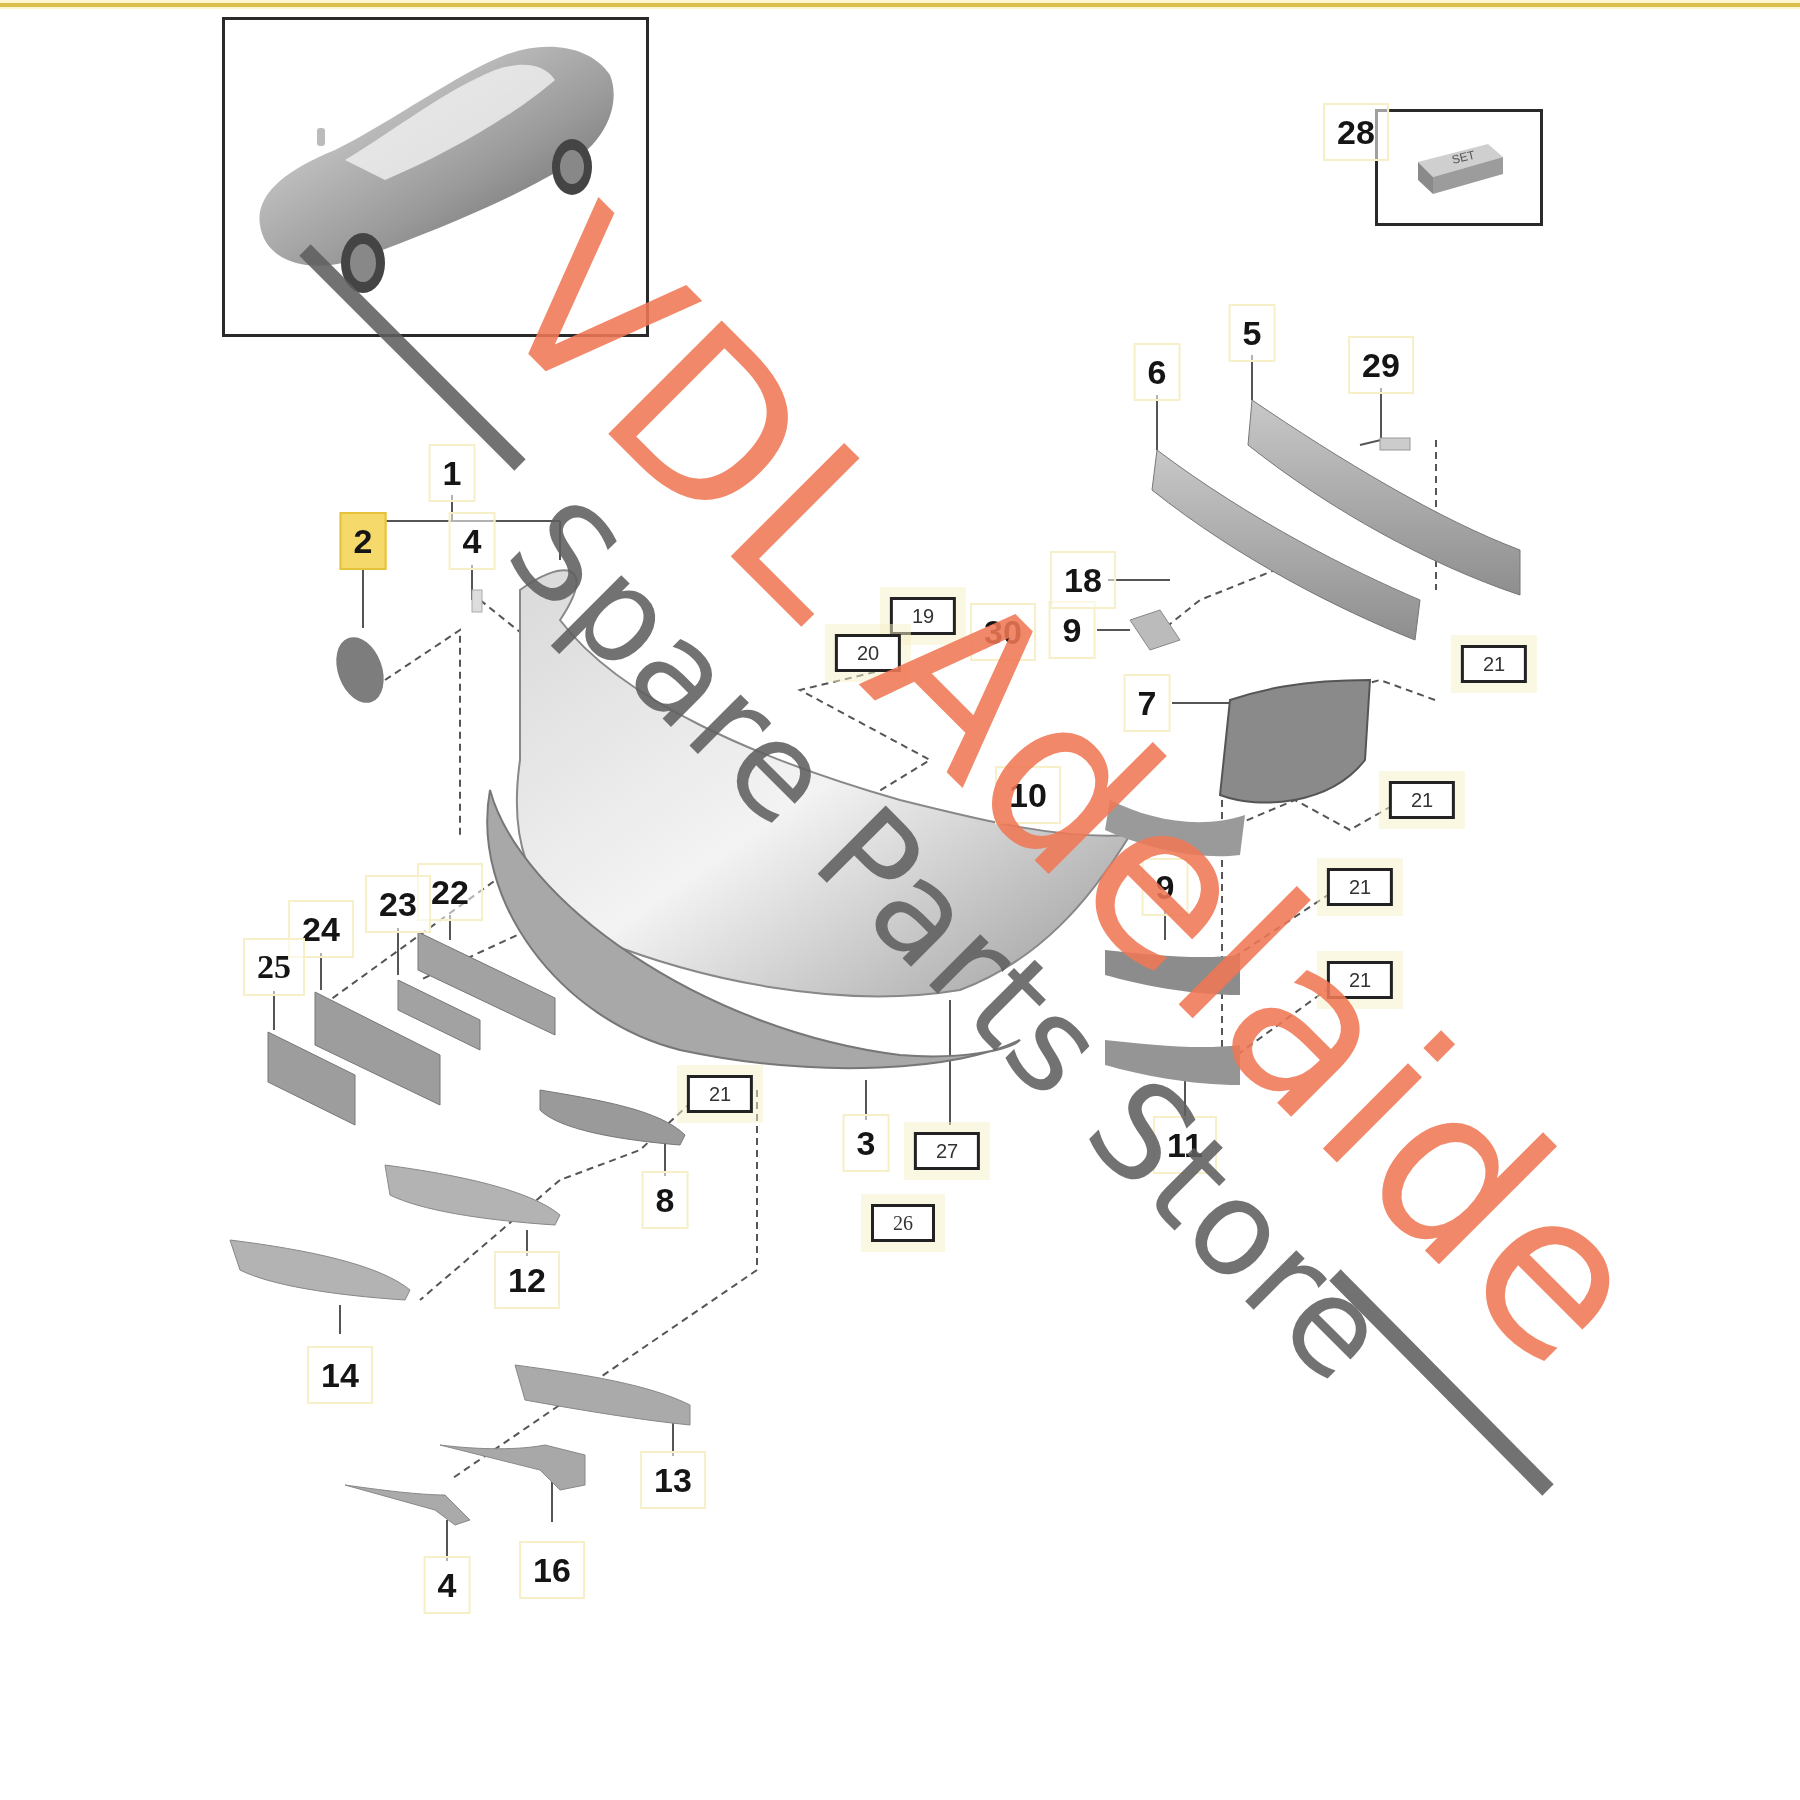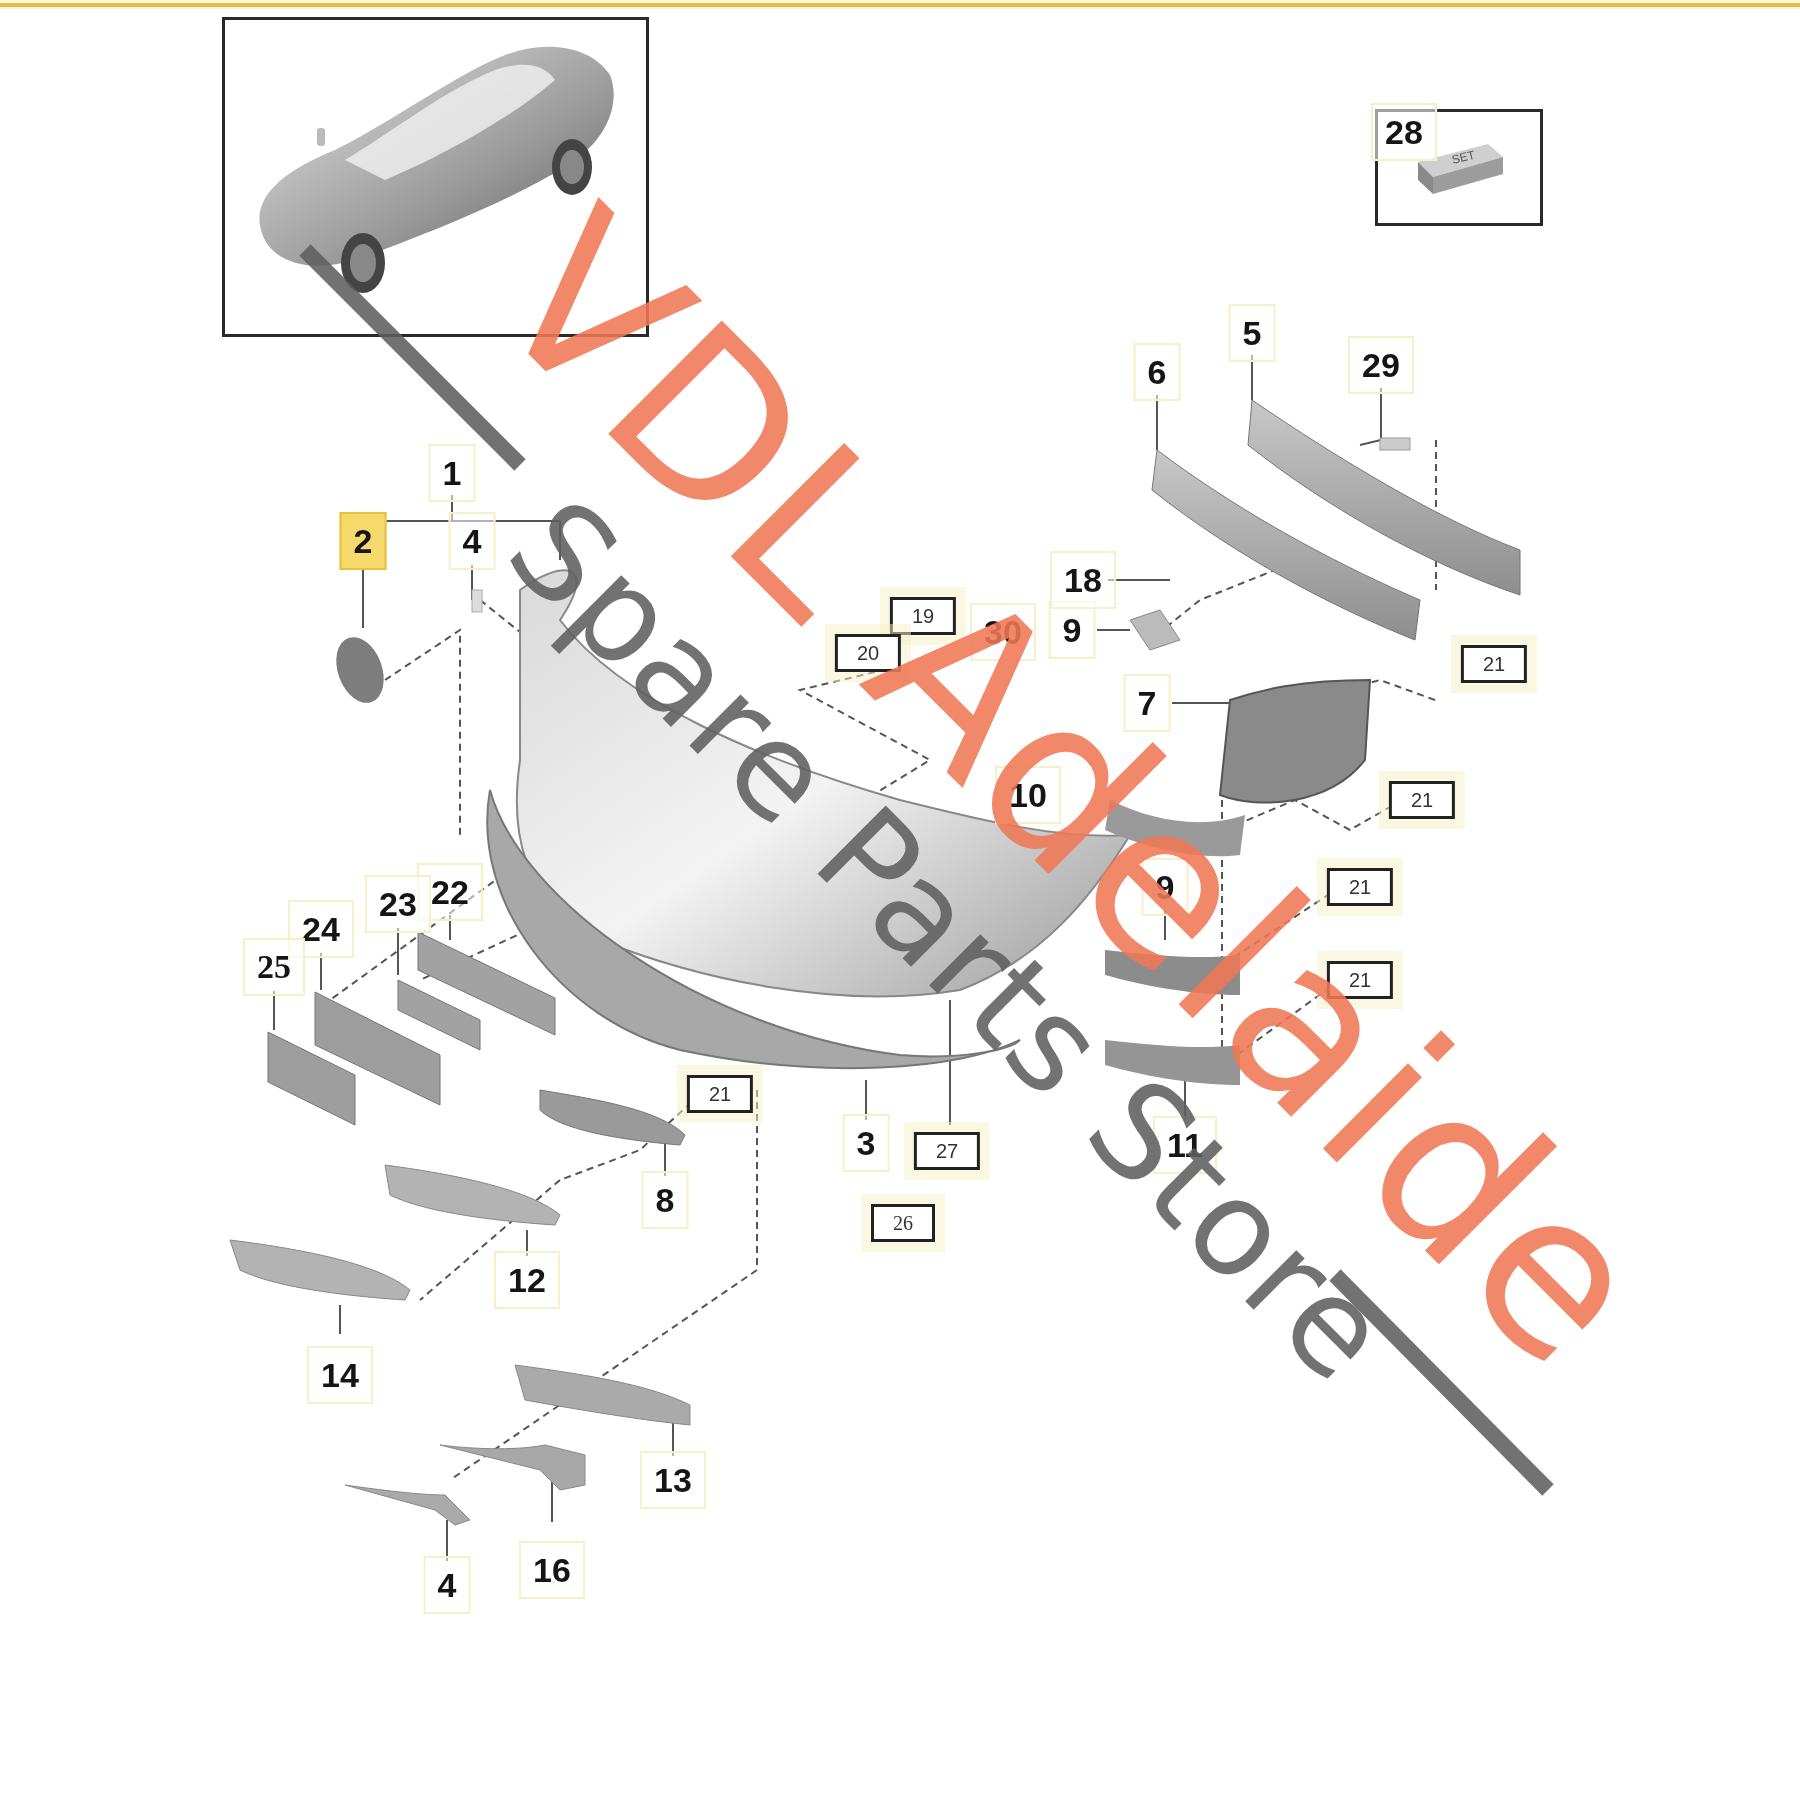--- a/index.html
+++ b/index.html
@@ -169,21 +169,21 @@
     <div class="callout boxed" style="left: 1422px; top: 800px;">21</div>
     <div class="callout boxed" style="left: 1360px; top: 887px;">21</div>
     <div class="callout boxed" style="left: 1360px; top: 980px;">21</div>
     <div class="callout boxed" style="left: 720px; top: 1094px;">21</div>
     <div class="callout" style="left: 450px; top: 892px;">22</div>
     <div class="callout" style="left: 398px; top: 904px;">23</div>
     <div class="callout" style="left: 321px; top: 929px;">24</div>
     <div class="callout" style="left: 274px; top: 967px; font-family: Liberation Serif, serif;">25</div>
     <div class="callout boxed" style="left: 903px; top: 1223px; font-family: Liberation Serif, serif;">26</div>
     <div class="callout boxed" style="left: 947px; top: 1151px;">27</div>
-    <div class="callout" style="left: 1404px; top: 132px;">28</div>
+    <div class="callout" style="left: 1356px; top: 132px;">28</div>
     <div class="callout" style="left: 1381px; top: 365px;">29</div>
     <div class="callout" style="left: 1003px; top: 632px;">30</div>
   </div>
 
 <svg class="diagram" width="1800" height="1800" viewBox="0 0 1800 1800" style="pointer-events:none;">
   <line x1="305" y1="250" x2="520" y2="465" stroke="rgba(95,95,95,0.88)" stroke-width="16"></line>
   <line x1="1335" y1="1275" x2="1548" y2="1490" stroke="rgba(95,95,95,0.88)" stroke-width="16"></line>
 </svg>
 
 <div class="wm wm-vdl" style="left:628px; top:165px; transform: rotate(45deg);">VDL Adelaide</div>

